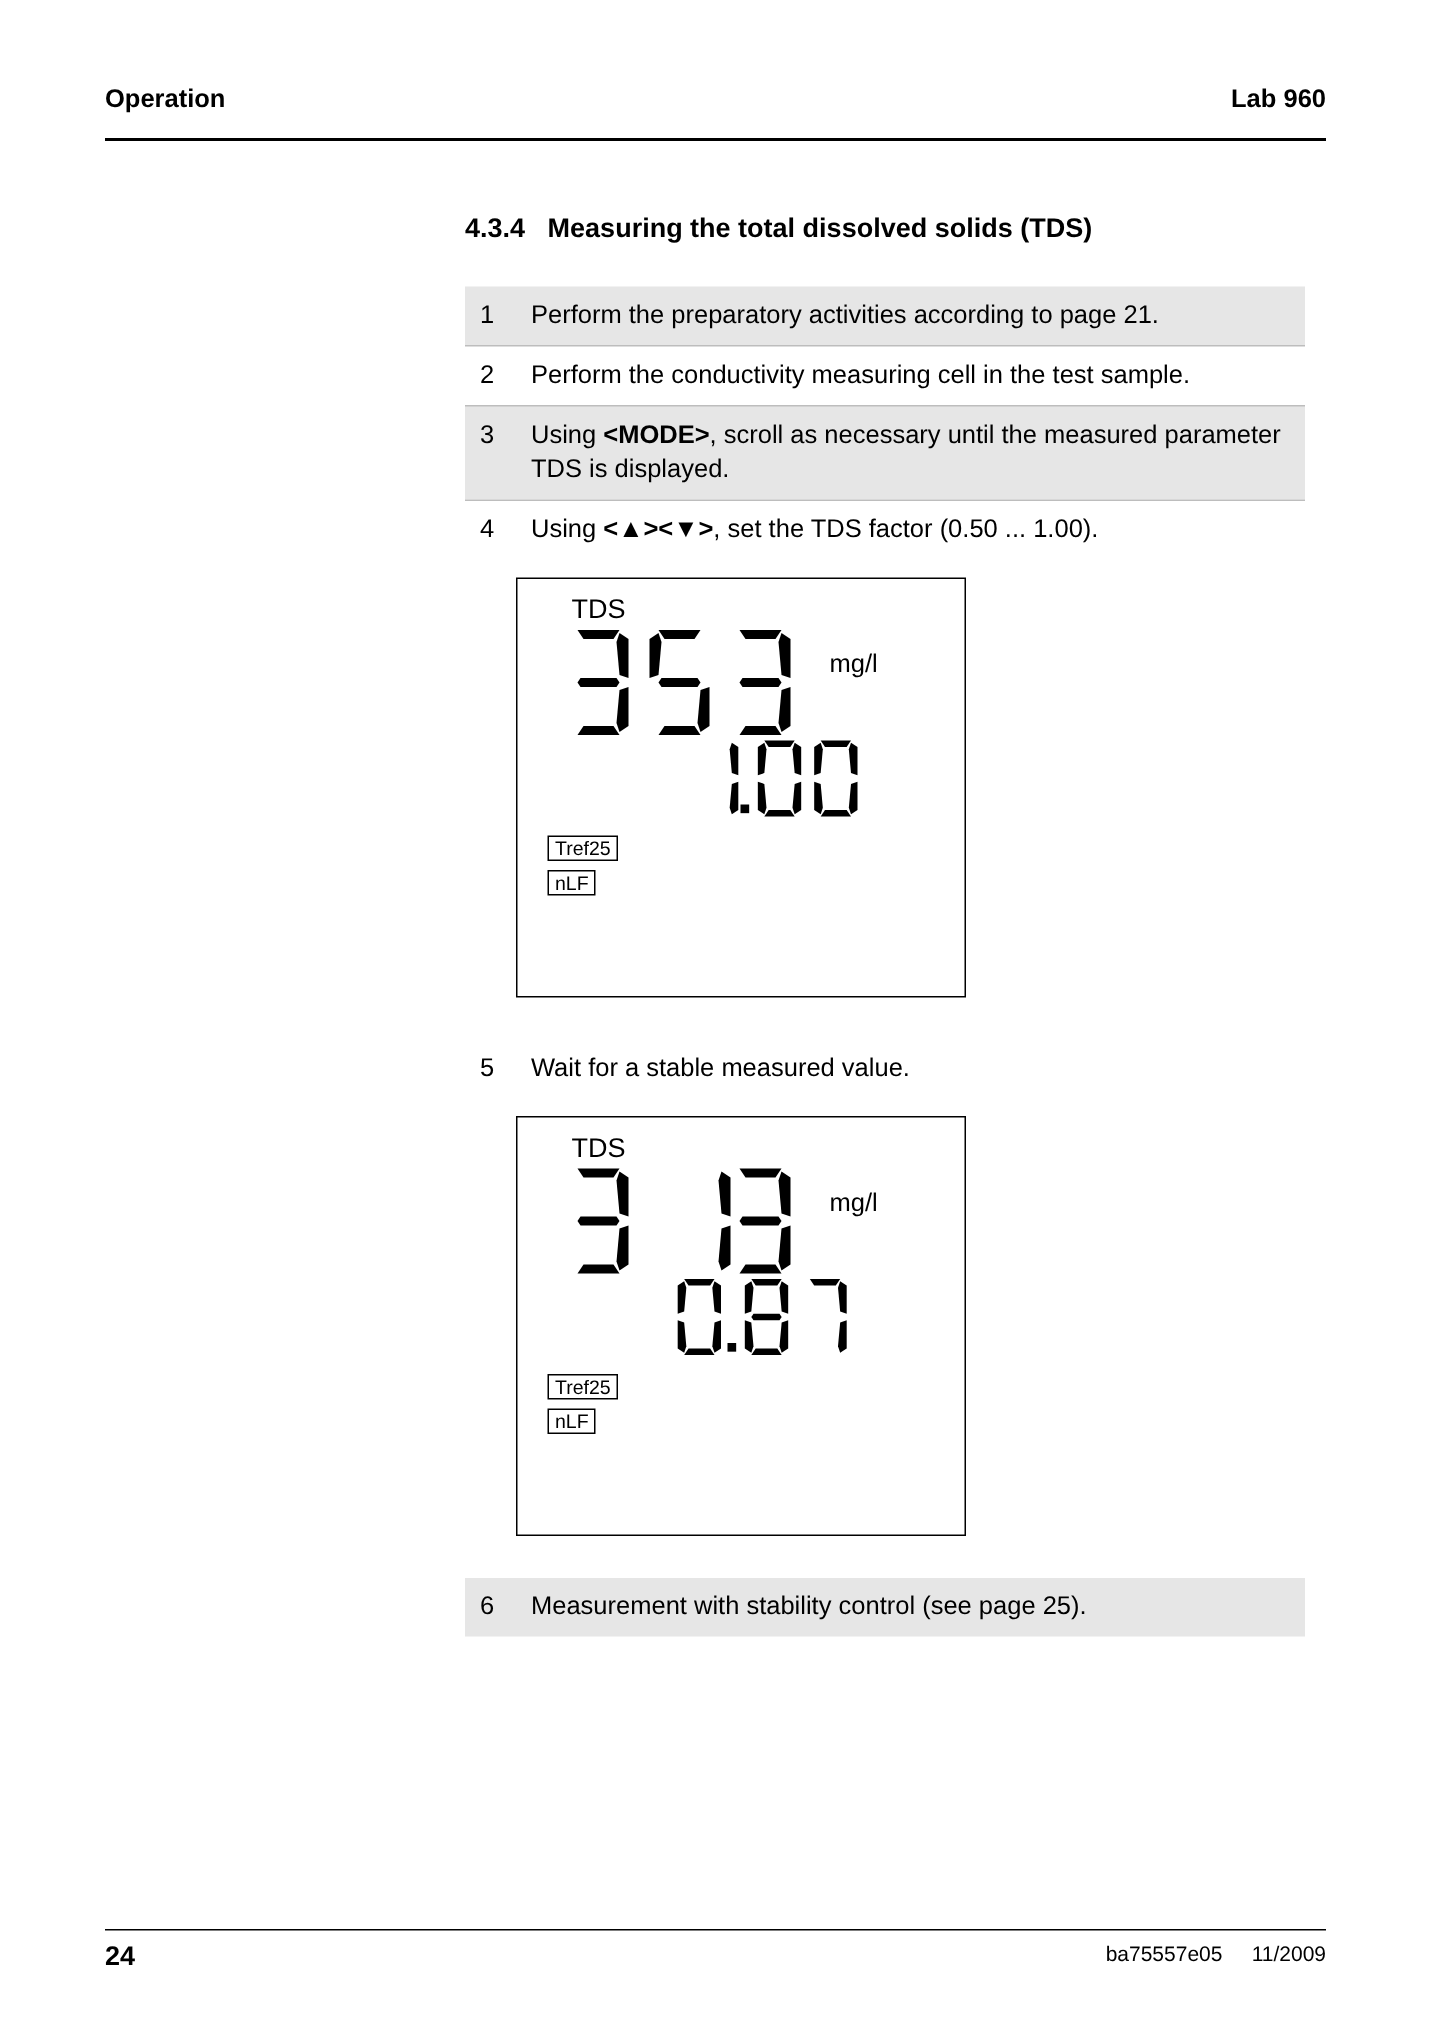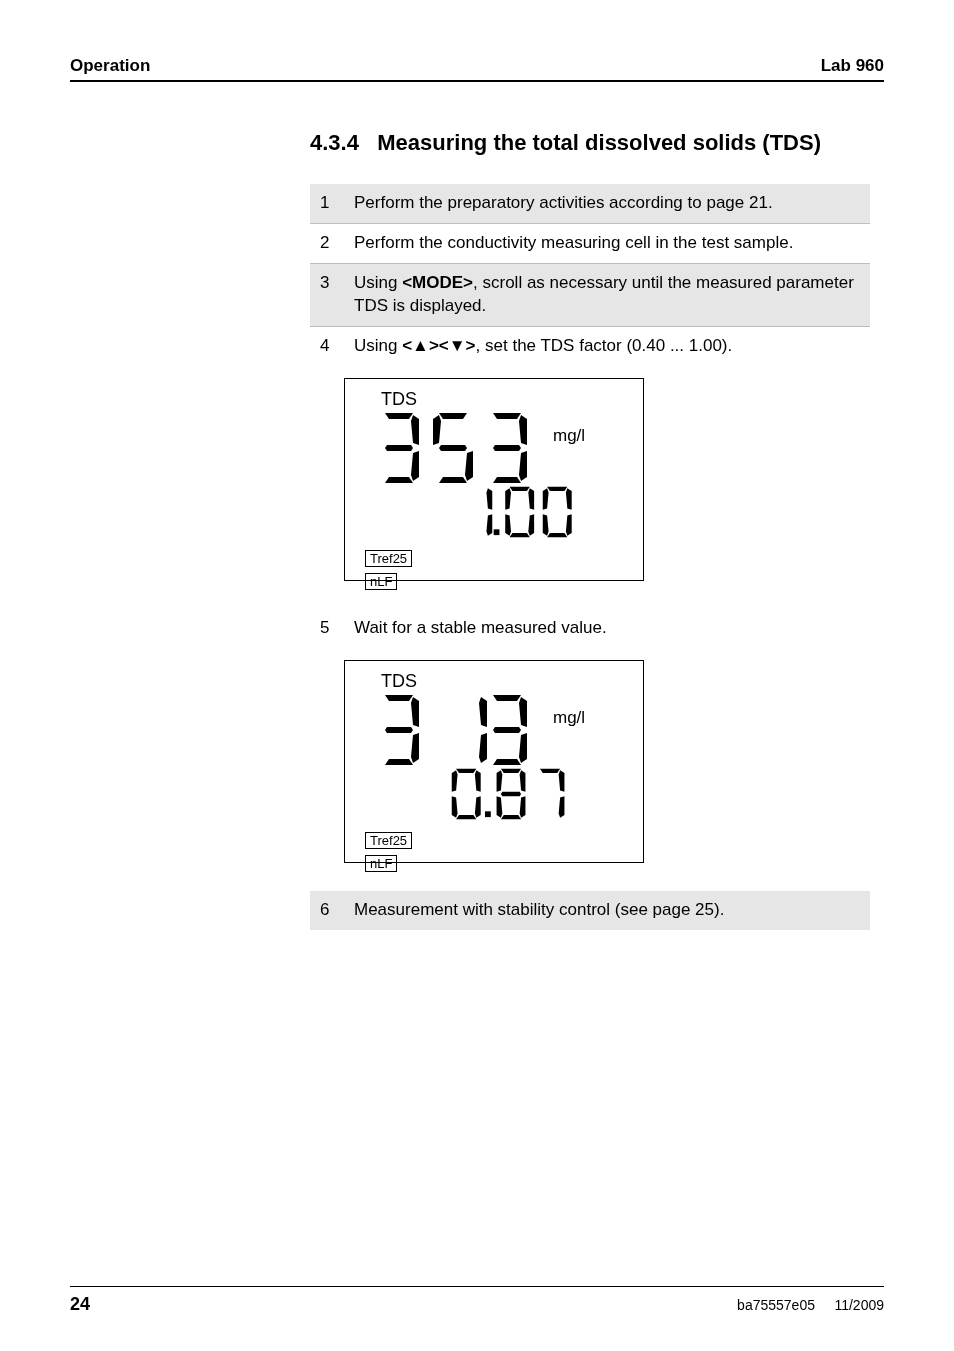--- a/index.html
+++ b/index.html
@@ -14,35 +14,35 @@
   .page {
     padding: 56px 70px 40px 70px;
     height: 100%;
     position: relative;
   }
   .header-row {
     display: flex;
     justify-content: space-between;
     font-weight: bold;
     font-size: 17px;
-    padding-bottom: 4px;
+    padding-bottom: 16px;
   }
   .header-rule {
     border: none;
     border-top: 2px solid #000;
     margin-bottom: 48px;
   }
   .content-col {
     margin-left: 240px;
     margin-right: 0;
     width: 560px;
   }
   .sec-head {
     font-weight: bold;
-    font-size: 22px;
+    font-size: 18px;
     margin-bottom: 28px;
   }
   .steps {
     width: 100%;
     border-collapse: collapse;
     margin-bottom: 12px;
   }
   .steps td {
     padding: 8px 10px 8px 10px;
     vertical-align: top;
@@ -56,21 +56,21 @@
   .steps tr.shade td { background: #e6e6e6; }
   .steps tr.border-top td { border-top: 1px solid #bdbdbd; }
   .lcd-wrap {
     margin-left: 34px;
     margin-top: 6px;
     margin-bottom: 28px;
   }
   .lcd {
     border: 1.5px solid #000;
     width: 300px;
-    height: 203px;
+    height: 280px;
     position: relative;
     padding: 10px 14px 23px 18px;
   }
   .lcd .tds {
     font-size: 18px;
     font-weight: normal;
     margin-left: 18px;
     margin-bottom: 2px;
   }
   .lcd .row1 {
@@ -111,21 +111,21 @@
     border: none;
     border-top: 1.5px solid #000;
   }
   .footer-row {
     position: absolute;
     left: 70px;
     right: 70px;
     bottom: 36px;
     display: flex;
     justify-content: space-between;
-    align-items: center;
+    align-items: flex-start;
     font-size: 14px;
     margin-top: 40px;
   }
   .footer-row .pageno {
     font-weight: bold;
     font-size: 18px;
   }
   .arrows { font-family: Arial, sans-serif; }
 </style>
 </head>
@@ -222,21 +222,21 @@
       <tr class="border-top">
         <td class="num">2</td>
         <td><span>Perform the conductivity measuring cell in the test sample.</span></td>
       </tr>
       <tr class="shade border-top">
         <td class="num">3</td>
         <td><span>Using </span><b>&lt;MODE&gt;</b><span>, scroll as necessary until the measured parameter TDS is displayed.</span></td>
       </tr>
       <tr class="border-top">
         <td class="num">4</td>
-        <td><span>Using </span><b class="arrows">&lt;▲&gt;&lt;▼&gt;</b><span>, set the TDS factor (0.40 ... 1.00).</span></td>
+        <td><span>Using </span><b class="arrows">&lt;▲&gt;&lt;▼&gt;</b><span>, set the TDS factor (0.50 ... 1.00).</span></td>
       </tr>
     </tbody>
       </table>
 
     <div class="lcd-wrap">
       <div class="lcd">
         <div class="tds">TDS</div>
         <div class="row1">
           <svg class="big" width="160" height="72" viewBox="0 0 160 72" fill="#000" aria-label="353">
             <g transform="translate(4,1)">

